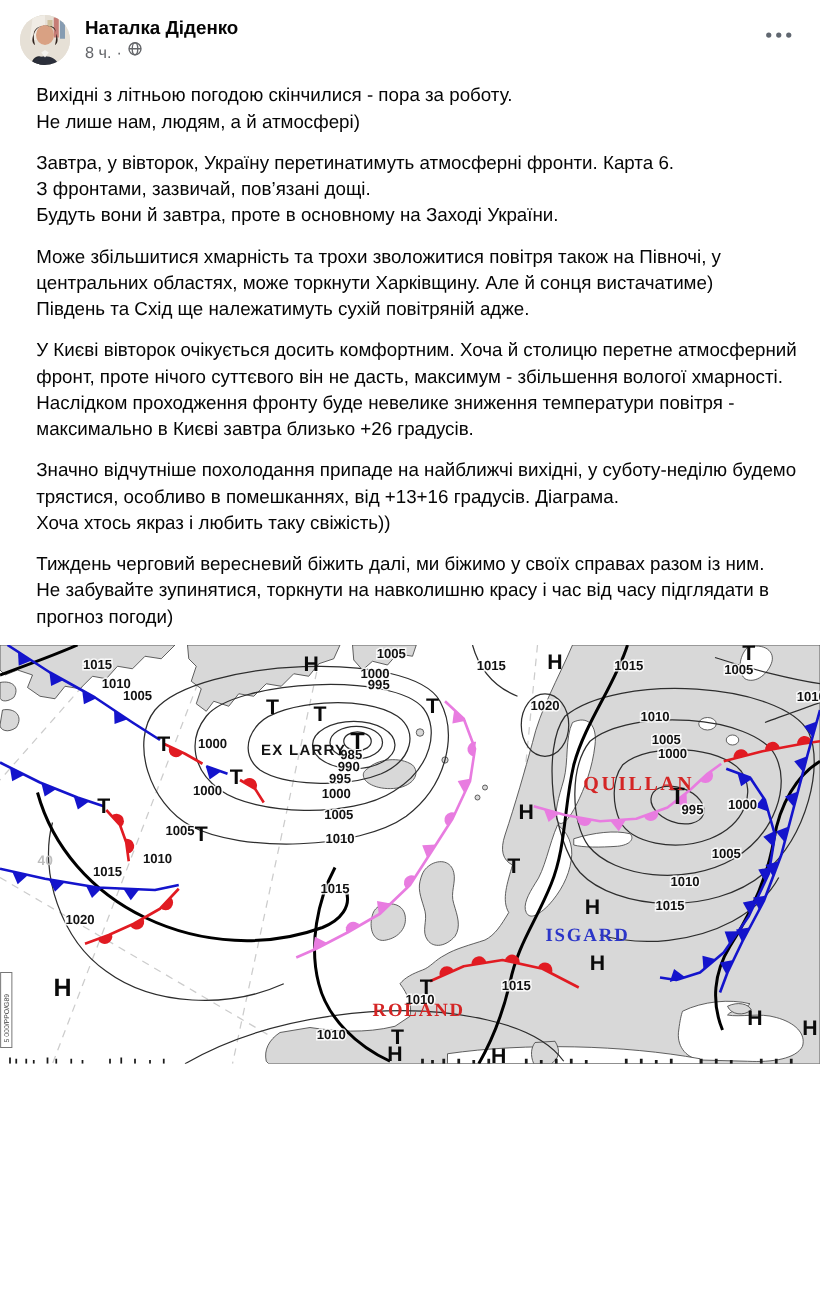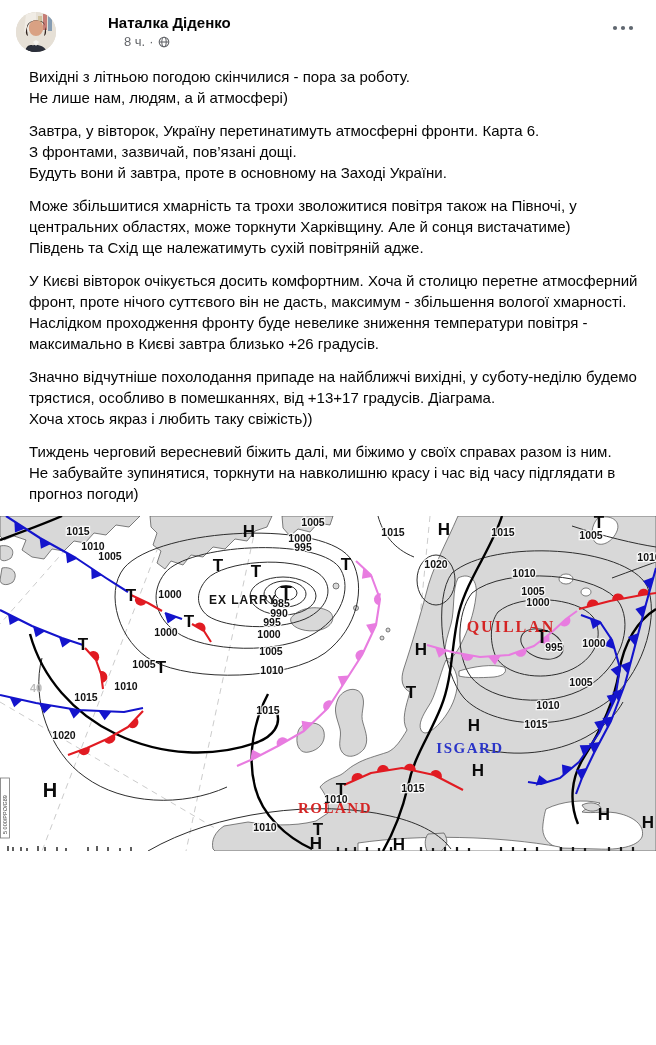--- a/index.html
+++ b/index.html
@@ -1,22 +1,22 @@
 <!DOCTYPE html>
 <html><head>
 <meta charset="utf-8">
 <style>
   html,body{margin:0;padding:0;background:#fff;}
   body{width:656px;height:1045px;overflow:hidden;font-family:"Liberation Sans",sans-serif;-webkit-font-smoothing:antialiased;}
   .post{width:656px;position:relative;background:#fff;}
-  .post-header{display:flex;align-items:flex-start;padding:12px 16px 0 16px;position:relative;gap:40px;}
+  .post-header{display:flex;align-items:flex-start;padding:12px 16px 0 16px;position:relative;}
   .avatar{width:40px;height:40px;border-radius:50%;overflow:hidden;flex:0 0 40px;cursor:pointer;background:#e4ded4;}
   .hmeta{margin-left:12px;padding-top:1px;}
   .author{font-size:15px;font-weight:700;color:#050505;line-height:19px;cursor:pointer;}
-  .sub{display:flex;align-items:center;gap:4px;font-size:13px;color:#65676B;line-height:17px;margin-top:1px;margin-left:16px;}
+  .sub{display:flex;gap:4px;font-size:13px;color:#65676B;line-height:17px;margin-top:1px;}
   .sub .sep{color:#65676B;}
   .more{position:absolute;right:16px;top:14px;background:none;border:none;padding:6px;cursor:pointer;border-radius:50%;}
   .post-text{padding:14px 16px 0 16px;font-size:15px;line-height:21px;color:#050505;margin-left:13px;}
   .post-text p.para{margin:0 0 12px 0;white-space:pre-line;}
   .map-wrap{margin-top:2px;width:587px;height:335px;cursor:pointer;line-height:0;}
   svg text{user-select:none;}
 </style>
 </head>
 <body>
 
@@ -64,21 +64,21 @@
 
   <div class="post-text">
       <p class="para">Вихідні з літньою погодою скінчилися - пора за роботу.
 Не лише нам, людям, а й атмосфері)</p>
       <p class="para">Завтра, у вівторок, Україну перетинатимуть атмосферні фронти. Карта 6.
 З фронтами, зазвичай, пов’язані дощі.
 Будуть вони й завтра, проте в основному на Заході України.</p>
       <p class="para">Може збільшитися хмарність та трохи зволожитися повітря також на Півночі, у центральних областях, може торкнути Харківщину. Але й сонця вистачатиме)
 Південь та Схід ще належатимуть сухій повітряній адже.</p>
       <p class="para">У Києві вівторок очікується досить комфортним. Хоча й столицю перетне атмосферний фронт, проте нічого суттєвого він не дасть, максимум - збільшення вологої хмарності. Наслідком проходження фронту буде невелике зниження температури повітря - максимально в Києві завтра близько +26 градусів.</p>
-      <p class="para">Значно відчутніше похолодання припаде на найближчі вихідні, у суботу-неділю будемо трястися, особливо в помешканнях, від +13+17 градусів. Діаграма.
+      <p class="para">Значно відчутніше похолодання припаде на найближчі вихідні, у суботу-неділю будемо трястися, особливо в помешканнях, від +13+16 градусів. Діаграма.
 Хоча хтось якраз і любить таку свіжість))</p>
       <p class="para">Тиждень черговий вересневий біжить далі, ми біжимо у своїх справах разом із ним.
 Не забувайте зупинятися, торкнути на навколишню красу і час від часу підглядати в прогноз погоди)</p>
     </div>
 
   <div class="map-wrap">
     <svg id="wmap" width="656" height="335" viewBox="0 0 656 335">
       <rect x="0" y="0" width="656" height="335" fill="#ffffff"></rect>
 
       <g id="g-grid" stroke="#cccccc" stroke-width="1" stroke-dasharray="6 5" fill="none">

